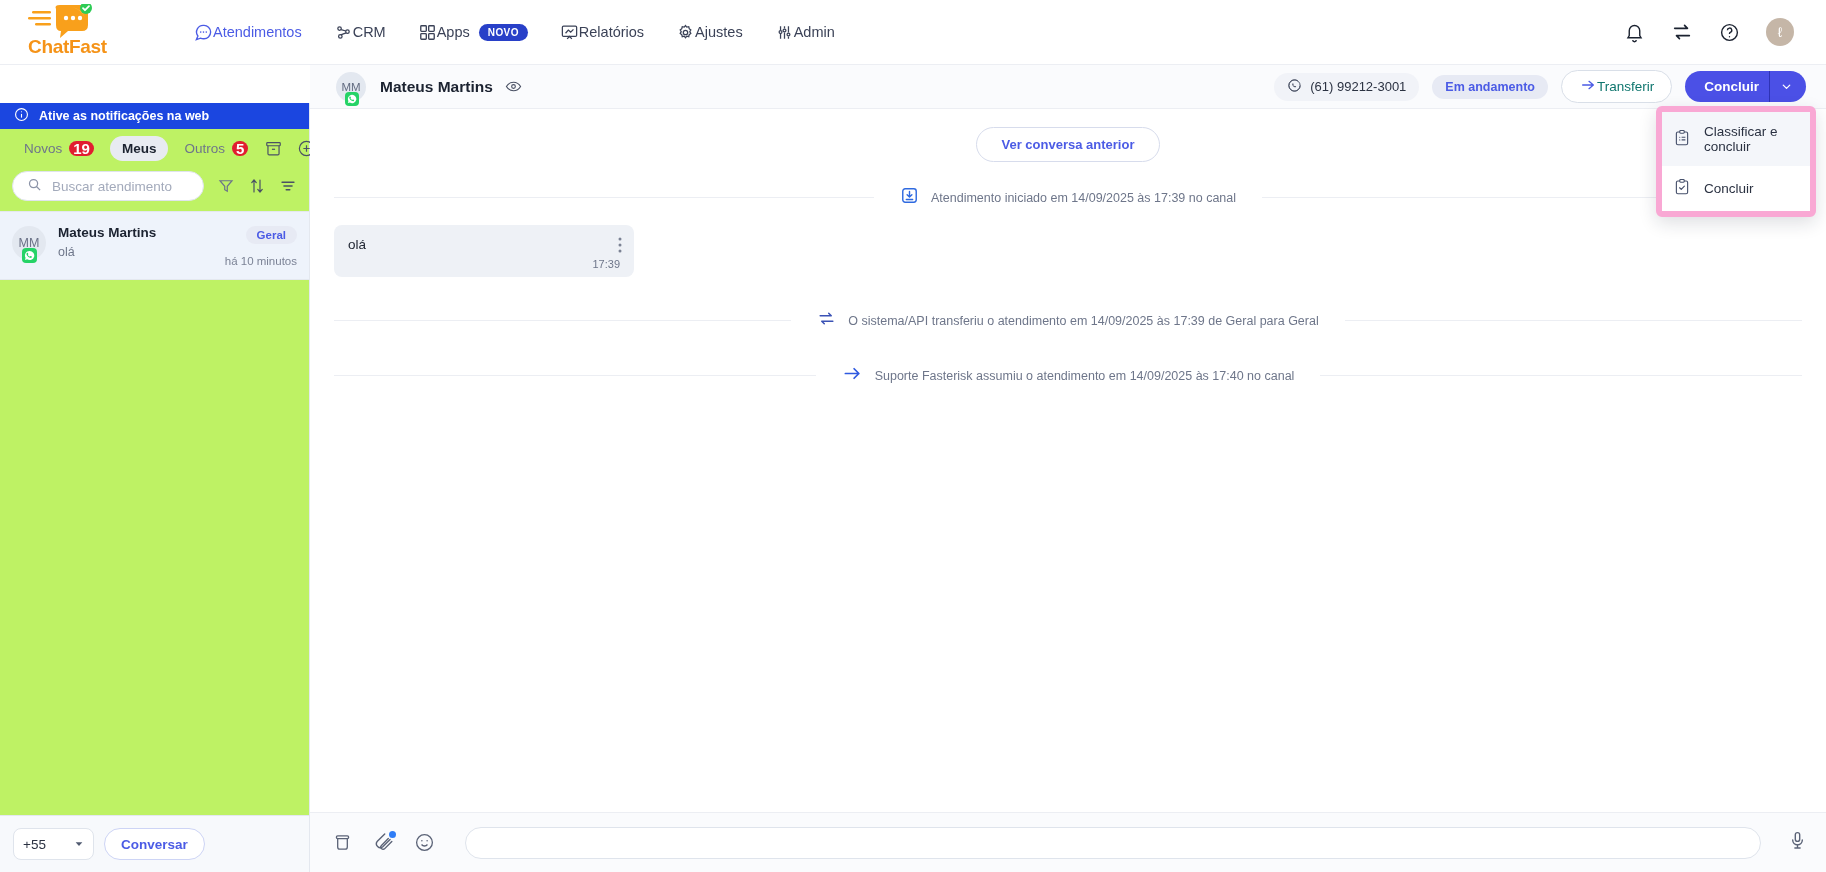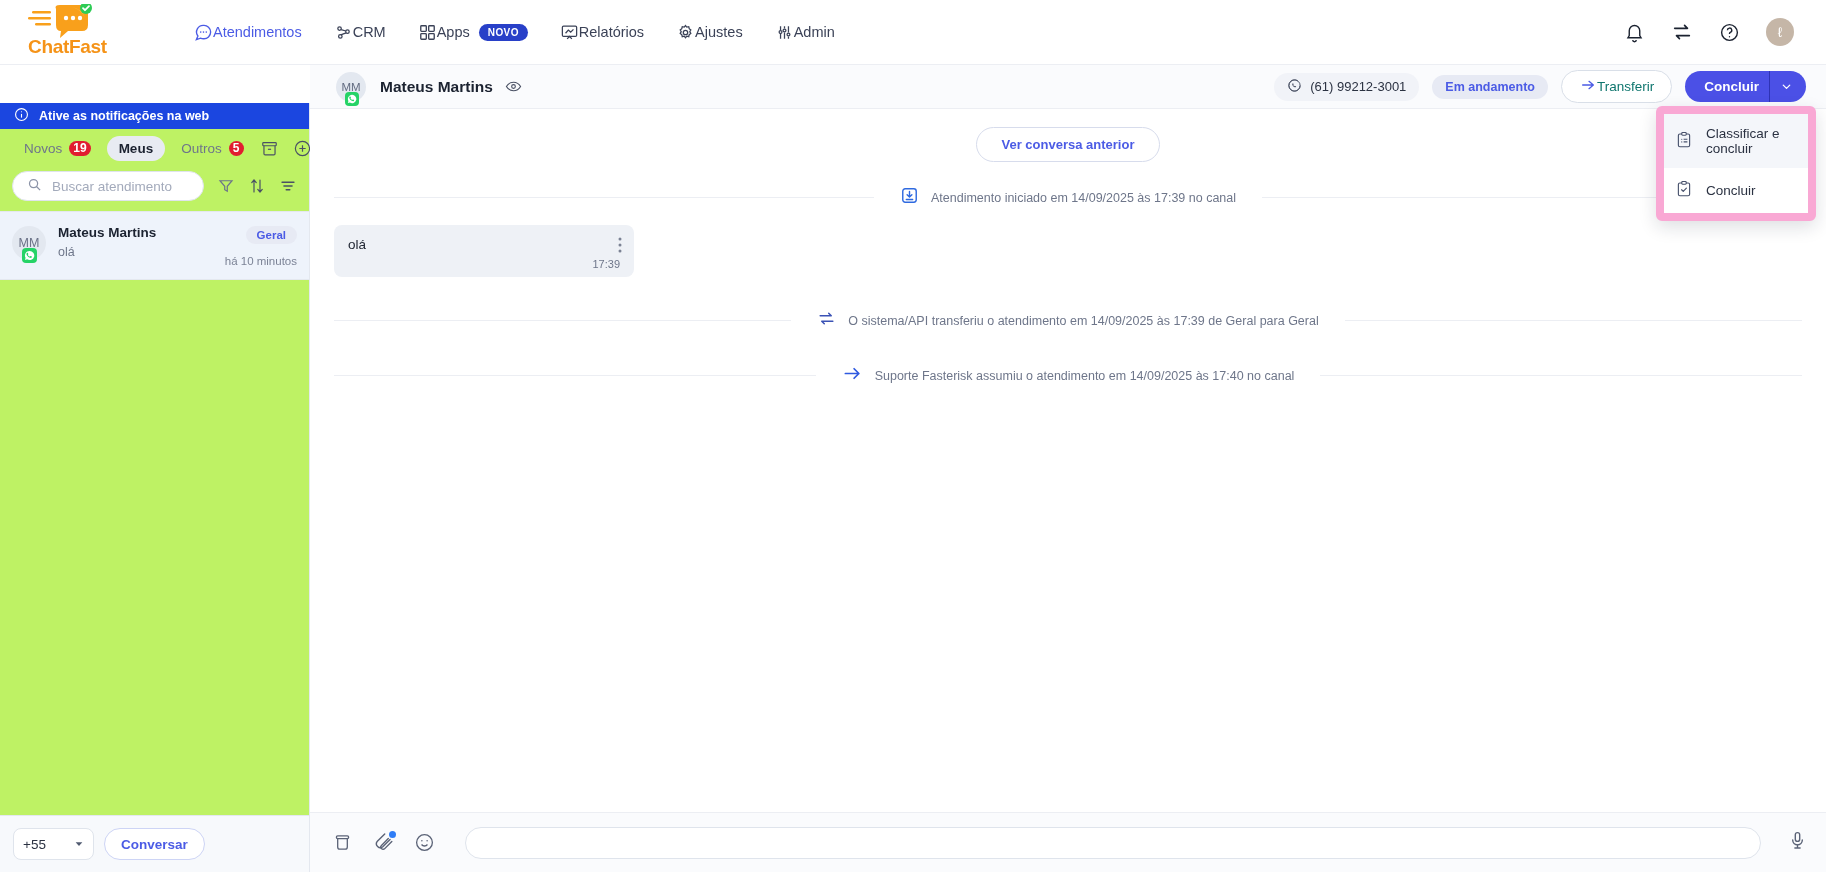--- a/index.html
+++ b/index.html
@@ -68,21 +68,21 @@
     display: flex; align-items: center; height: 38px;
     padding: 0 10px 0 12px; gap: 4px;
   }
   .tab {
     display: flex; align-items: center; gap: 7px;
     padding: 5px 12px; border-radius: 999px;
     font-size: 13.5px; color: #6e768a; cursor: pointer;
   }
   .tab.active { background: #e8ebf2; color: #1b2230; font-weight: bold; }
   .tab-badge {
-    background: #e11d30; color: #fff; font-size: 12px; font-weight: bold;
+    background: #e11d30; color: #fff; font-size: 15px; font-weight: bold;
     min-width: 15px; height: 15px; border-radius: 999px;
     display: flex; align-items: center; justify-content: center; padding: 0 4px;
   }
   .tabs-actions { margin-left: auto; display: flex; align-items: center; gap: 14px; padding-right: 6px; }
 
   .search-row {
     display: flex; align-items: center; gap: 13px;
     padding: 4px 12px 10px 12px;
   }
   .search-box {
@@ -192,21 +192,21 @@
   .concluir-caret {
     background: #4b50e6; border-radius: 0 999px 999px 0;
     padding: 0 13px 0 10px; display: flex; align-items: center; cursor: pointer;
     border-left: 1px solid #2e33b5;
   }
 
   
   .dropdown {
     position: absolute; top: 106px; right: 10px;
     width: 160px; background: #fff;
-    border: 8px solid #f9a8d4; border-radius: 6px;
+    border: 6px solid #f9a8d4; border-radius: 6px;
     box-shadow: 0 6px 18px rgba(20,25,50,.14);
     z-index: 50; overflow: hidden;
   }
   .dd-item {
     display: flex; align-items: center; gap: 13px;
     padding: 12px 11px; font-size: 13.5px; color: #2b3242; cursor: pointer;
     background: #fff;
   }
   .dd-item.hover { background: #f4f6fa; }
 

